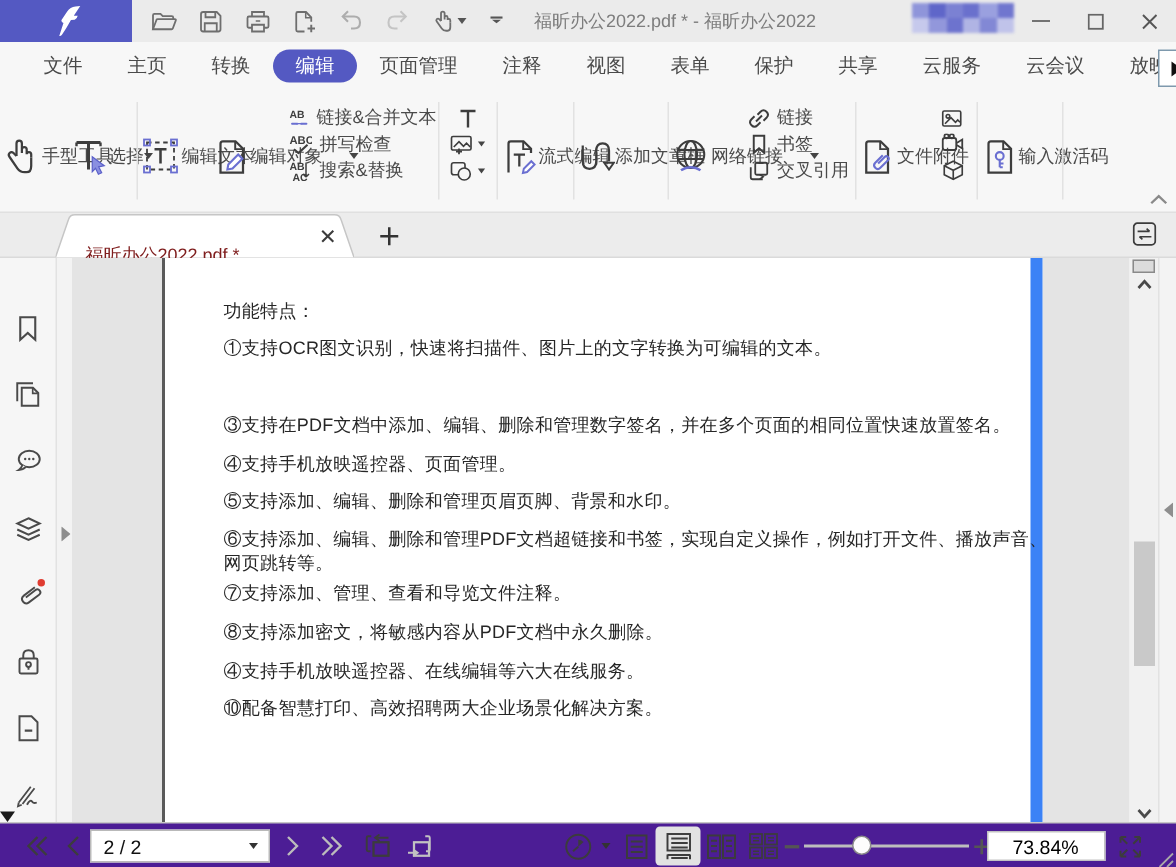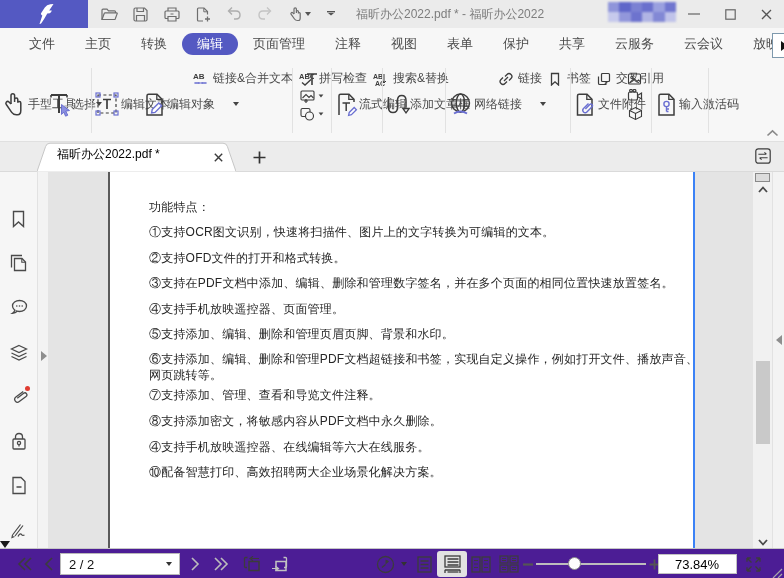--- a/index.html
+++ b/index.html
@@ -34,45 +34,45 @@
   .menu-overflow { position:absolute; left:772px; top:33px; width:24px; height:25px; background:#fff; border:1px solid #7e99ad; display:flex; align-items:center; justify-content:center; }
   .menu-overflow .tri { width:0; height:0; border-top:5px solid transparent; border-bottom:5px solid transparent; border-left:7px solid #111; margin-left:1px; }
 
   
   .ribbon { position:absolute; left:0; top:60px; width:784px; height:82px; background: var(--chrome-bg); border-bottom:1px solid #e0e0e0; display:flex; align-items:stretch; padding-left:2px; }
   .rib-sep { width:1px; background:#e2e2e2; margin:8px 1px; flex:none; }
   .big-btn { display:flex; flex-direction:row; align-items:center; flex:none; padding-top:7px; }
   .big-btn .icon-slot { height:30px; display:flex; align-items:center; justify-content:center; }
   .big-btn .lbl { font-size:12px; line-height:15px; color:#4a4a4a; text-align:center; white-space:nowrap; }
   .lbl-row { display:flex; align-items:center; justify-content:space-between; gap:18px; }
-  .stack-col { display:flex; justify-content:flex-start; padding-top:10px; flex:none; }
+  .stack-col { display:flex; flex-direction:column; justify-content:flex-start; padding-top:10px; flex:none; }
   .stack-row { height:17.5px; display:flex; align-items:center; gap:5px; padding-left:6px; }
   .stack-row .slbl { font-size:12px; color:#4a4a4a; white-space:nowrap; }
   .icon-col { display:flex; flex-direction:column; justify-content:flex-start; padding-top:10px; align-items:center; flex:none; }
   .icon-col .irow { height:17.5px; display:flex; align-items:center; gap:2px; }
   .rib-collapse { position:absolute; right:5px; bottom:4px; }
 
   
   .tabbar { position:absolute; left:0; top:142px; width:784px; height:30px; background: var(--tabbar-bg); border-bottom:1px solid #dadada; }
   .tab { position:absolute; left:37px; top:0; width:199px; height:30px; }
-  .tab-label { position:absolute; left:20px; top:4px; font-size:12px; color:#000000; white-space:nowrap; }
+  .tab-label { position:absolute; left:20px; top:20px; font-size:12px; color:#7f1d1d; white-space:nowrap; }
   .tab-close { position:absolute; left:173px; top:7px; width:16px; height:16px; display:flex; align-items:center; justify-content:center; color:#333; }
   .newtab-btn { position:absolute; left:248px; top:4px; width:22px; height:22px; display:flex; align-items:center; justify-content:center; color:#333; }
   .switch-btn { position:absolute; left:753px; top:4px; width:20px; height:20px; display:flex; align-items:center; justify-content:center; }
 
   
   .main { position:absolute; left:0; top:172px; width:784px; height:376px; display:flex; }
   .sidebar { width:38px; background:#f6f6f6; border-right:1px solid #e2e2e2; display:flex; flex-direction:column; align-items:center; padding-top:37px; gap:25.5px; position:relative; flex:none; }
   .side-icon { width:19px; height:19px; display:flex; align-items:center; justify-content:center; position:relative; }
   .side-more { position:absolute; left:0; bottom:0; width:0; height:0; border-left:5px solid transparent; border-right:5px solid transparent; border-top:7px solid #1a1a1a; margin-left:0; }
   .gutter-l { width:10px; background:#f3f3f3; position:relative; flex:none; }
   .gutter-r { width:12px; background:#f3f3f3; border-left:1px solid #e2e2e2; position:relative; flex:none; }
   .panel-handle { position:absolute; }
   .docarea { flex:1; background:#e4e4e4; position:relative; overflow:hidden; }
-  .page { position:absolute; left:60px; top:0; width:587px; height:376px; background:#fff; border-left:2px solid #5a5a5a; border-right:2px solid #3b82f6;padding-left:24px; }
+  .page { position:absolute; left:60px; top:0; width:587px; height:376px; background:#fff; border-left:2px solid #5a5a5a; border-right:8px solid #3b82f6;padding-left:24px; }
   .pline { position:absolute; left:39px; font-size:12px; line-height:16px; color:#262626; white-space:nowrap; letter-spacing:0.2px; }
   .scrollbar { width:19px; background:#f1f1f1; position:relative; flex:none; }
   .sb-topbox { position:absolute; left:2px; top:1px; width:15px; height:9px; background:#dcdcdc; border:1px solid #8a8a8a; }
   .sb-up { position:absolute; left:5px; top:14px; }
   .sb-down { position:absolute; left:5px; top:367px; }
   .sb-thumb { position:absolute; left:3px; top:189px; width:14px; height:83px; background:#c9c9c9; }
 
   
   .statusbar { position:absolute; left:0; top:548px; width:784px; height:32px; background:#4c1d95; border-top:1px solid #c6c6c6; }
   .sb-item { position:absolute; top:0; height:30px; display:flex; align-items:center; justify-content:center; }
@@ -535,21 +535,20 @@
   <div class="gutter-l">
     <svg class="panel-handle" style="left:2px;top:179px" width="7" height="10" viewBox="0 0 7 10">
         <path d="M1 0 L7 5 L1 10 Z" fill="#8e8e8e"></path>
       </svg>
   </div>
 
   <div class="docarea">
     <div class="page">
       <div class="pline" style="top:27px">功能特点：</div>
       <div class="pline" style="top:52px">①支持OCR图文识别，快速将扫描件、图片上的文字转换为可编辑的文本。</div>
-      <div class="pline" style="top:78px">②支持OFD文件的打开和格式转换。</div>
       <div class="pline" style="top:103px">③支持在PDF文档中添加、编辑、删除和管理数字签名，并在多个页面的相同位置快速放置签名。</div>
       <div class="pline" style="top:129px">④支持手机放映遥控器、页面管理。</div>
       <div class="pline" style="top:154px">⑤支持添加、编辑、删除和管理页眉页脚、背景和水印。</div>
       <div class="pline" style="top:179px">⑥支持添加、编辑、删除和管理PDF文档超链接和书签，实现自定义操作，例如打开文件、播放声音、</div>
       <div class="pline" style="top:195px">网页跳转等。</div>
       <div class="pline" style="top:215px">⑦支持添加、管理、查看和导览文件注释。</div>
       <div class="pline" style="top:241px">⑧支持添加密文，将敏感内容从PDF文档中永久删除。</div>
       <div class="pline" style="top:267px">④支持手机放映遥控器、在线编辑等六大在线服务。</div>
       <div class="pline" style="top:292px">⑩配备智慧打印、高效招聘两大企业场景化解决方案。</div>
     </div>

